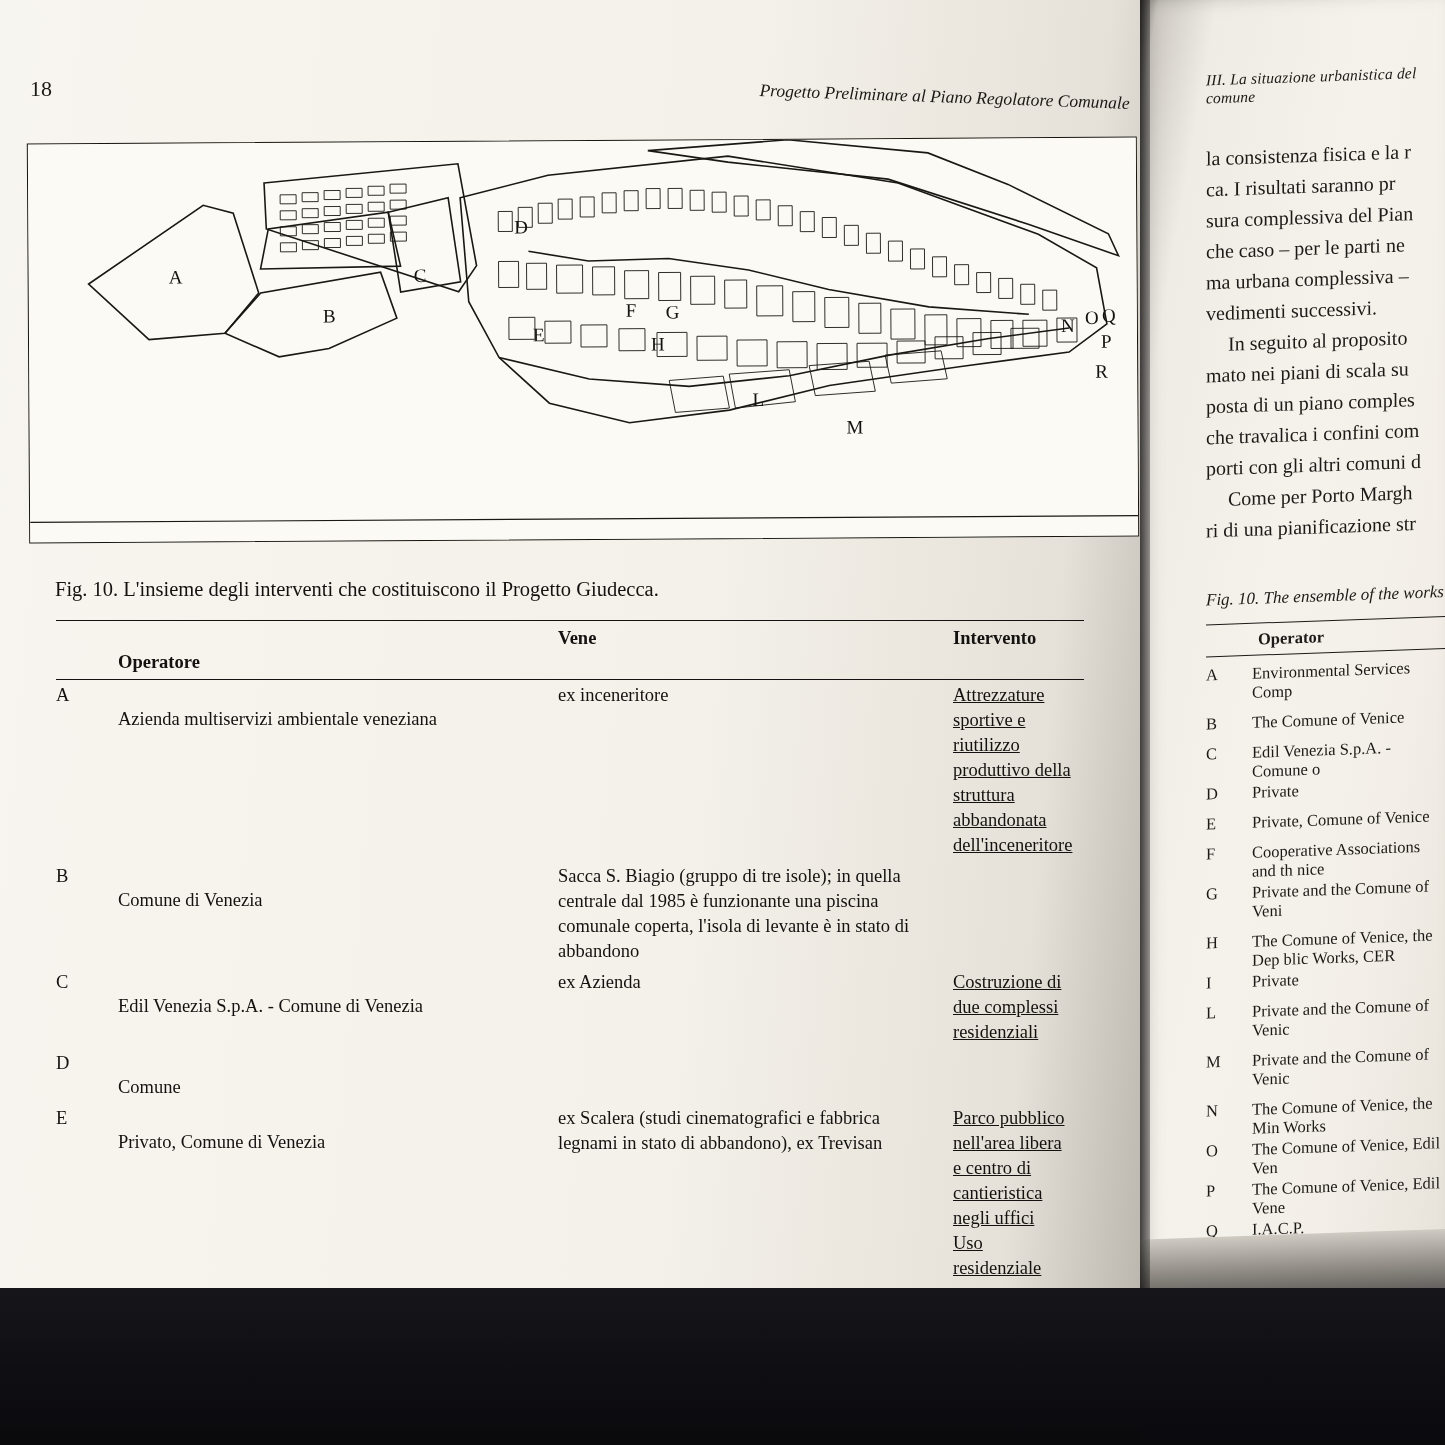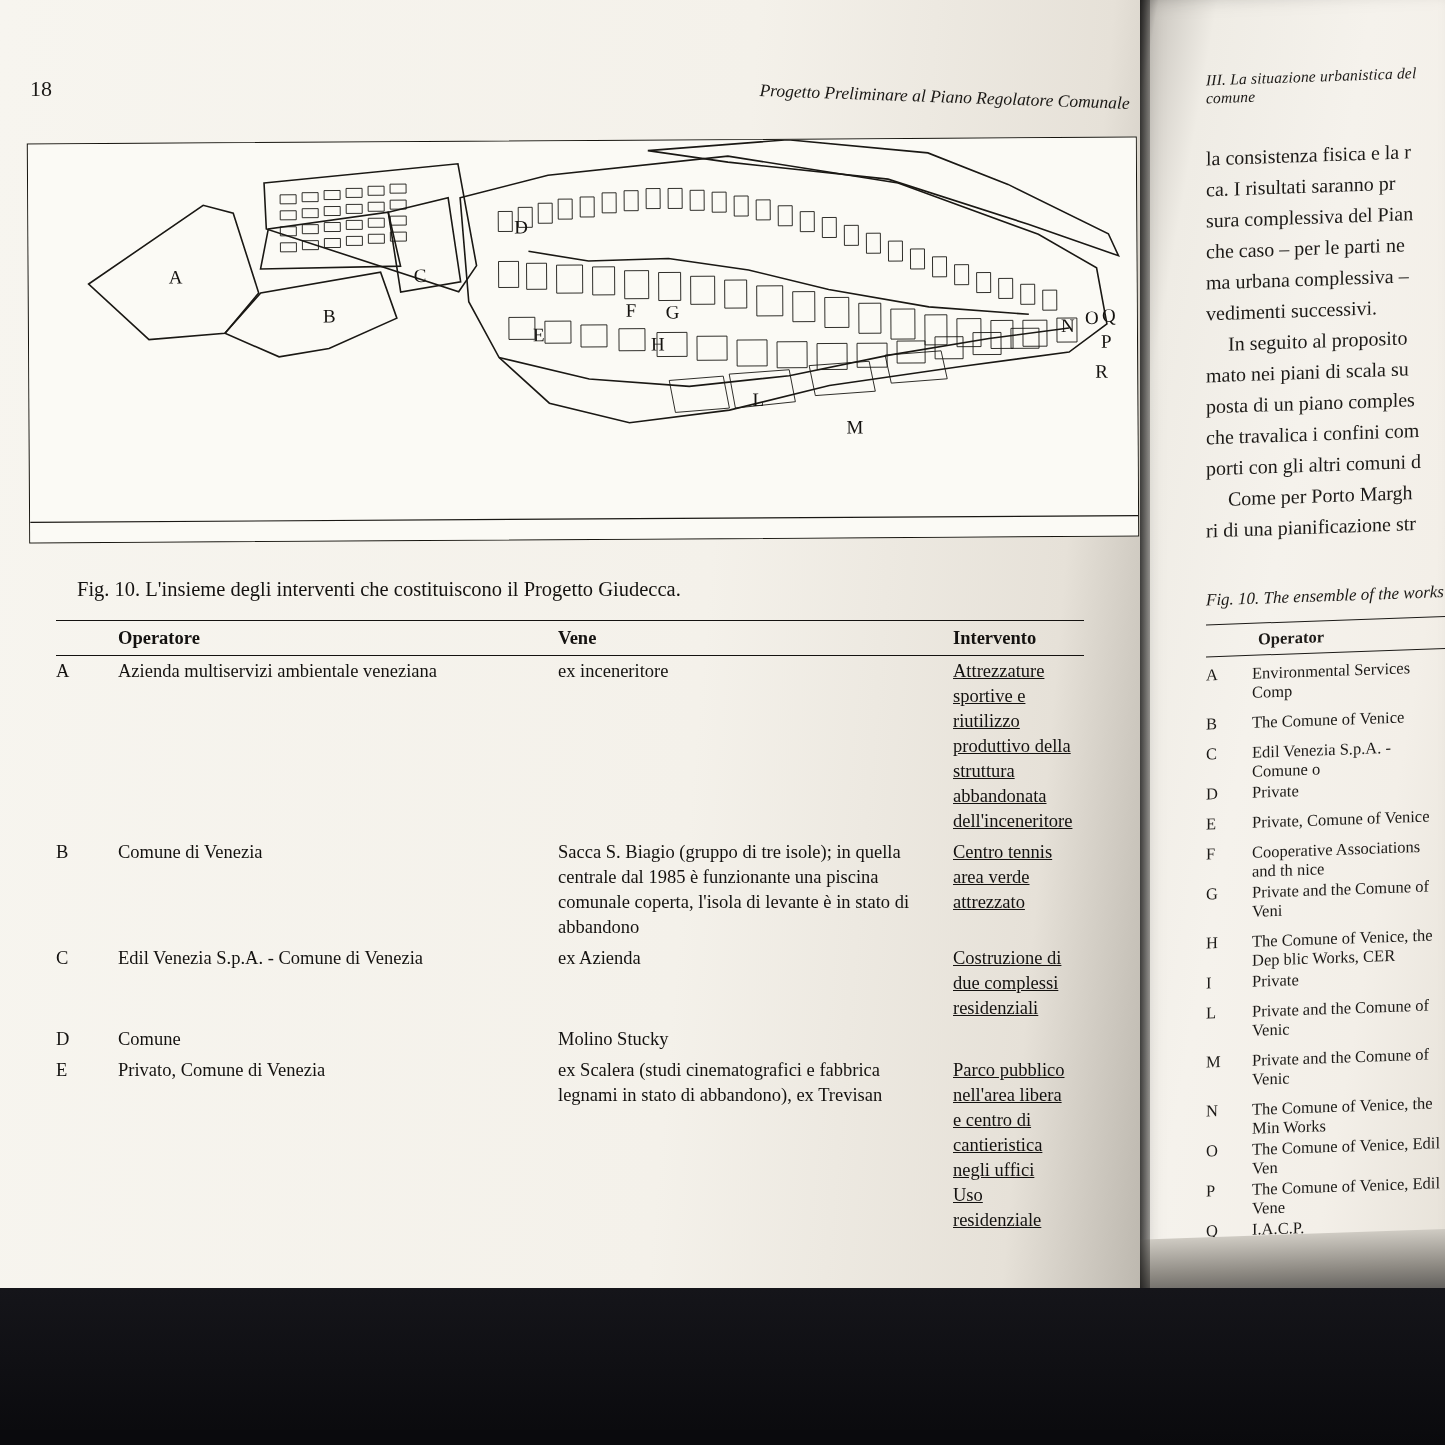--- a/index.html
+++ b/index.html
@@ -60,33 +60,33 @@
 
   
   .figbox{
     position:absolute;left:28px;top:140px;width:1108px;height:398px;
     border:1.6px solid #17150f;background:#fbfaf5;overflow:hidden;
     transform:rotate(-0.35deg);
   }
   .figbox svg{display:block;}
 
   .figcap{
-    position:absolute;left:55px;top:578px;font-size:20.5px;color:#141210;margin-left:22px;
+    position:absolute;left:55px;top:578px;font-size:20.5px;color:#141210;
   }
 
   
   .tbl{
     position:absolute;left:56px;top:620px;width:1028px;
     font-size:18.5px;color:#141210;
   }
   .tbl .trule{border-top:1.5px solid #141210;}
   .tbl .trule.thin{border-top:1px solid #141210;}
   .thead{display:flex;font-weight:bold;padding:7px 0 6px 0;}
   .c-key{width:62px;flex:0 0 62px;}
-  .c-op{width:440px;flex:0 0 440px;}
+  .c-op{width:440px;flex:0 0 440px;margin-top:24px;}
   .c-area{width:395px;flex:0 0 395px;}
   .c-int{flex:1;}
   .trow{display:flex;align-items:flex-start;}
   .trow .cell{line-height:25px;padding:3px 10px 3px 0;box-sizing:border-box;}
   .tbl .c-int.cell{color:#141210;text-decoration:underline;}
 
   
   .ghost{
     position:absolute;color:rgba(90,85,75,.22);font-size:20px;line-height:34px;
     pointer-events:none;user-select:none;
@@ -383,35 +383,32 @@
           <div class="c-key cell">A</div>
           <div class="c-op cell">Azienda multiservizi ambientale veneziana</div>
           <div class="c-area cell">ex inceneritore</div>
           <div class="c-int cell">Attrezzature sportive e riutilizzo produttivo della struttura abbandonata dell'inceneritore</div>
         </div>
 
         <div class="trow">
           <div class="c-key cell">B</div>
           <div class="c-op cell">Comune di Venezia</div>
           <div class="c-area cell">Sacca S. Biagio (gruppo di tre isole); in quella centrale dal 1985 è funzionante una piscina comunale coperta, l'isola di levante è in stato di abbandono</div>
-          <div class="c-int cell" style="white-space:pre-line">Centro tennis
-area verde attrezzato</div>
         </div>
 
         <div class="trow">
           <div class="c-key cell">C</div>
           <div class="c-op cell">Edil Venezia S.p.A. - Comune di Venezia</div>
           <div class="c-area cell">ex Azienda</div>
           <div class="c-int cell">Costruzione di due complessi residenziali</div>
         </div>
 
         <div class="trow">
           <div class="c-key cell">D</div>
           <div class="c-op cell">Comune</div>
-          <div class="c-area cell">Molino Stucky</div>
         </div>
 
         <div class="trow">
           <div class="c-key cell">E</div>
           <div class="c-op cell">Privato, Comune di Venezia</div>
           <div class="c-area cell">ex Scalera (studi cinematografici e fabbrica legnami in stato di abbandono), ex Trevisan</div>
           <div class="c-int cell" style="white-space:pre-line">Parco pubblico nell'area libera e centro di cantieristica negli uffici
 Uso residenziale</div>
         </div>
 

